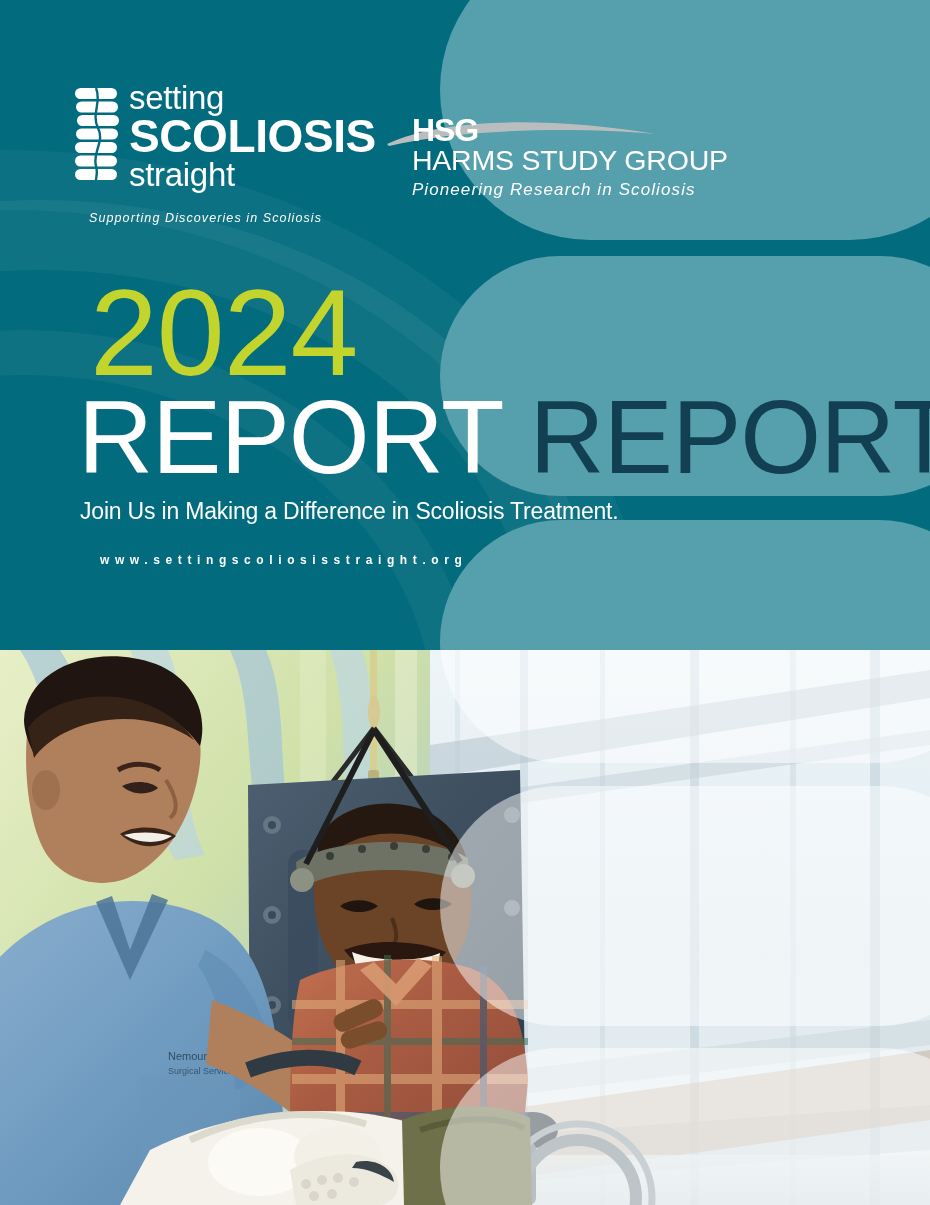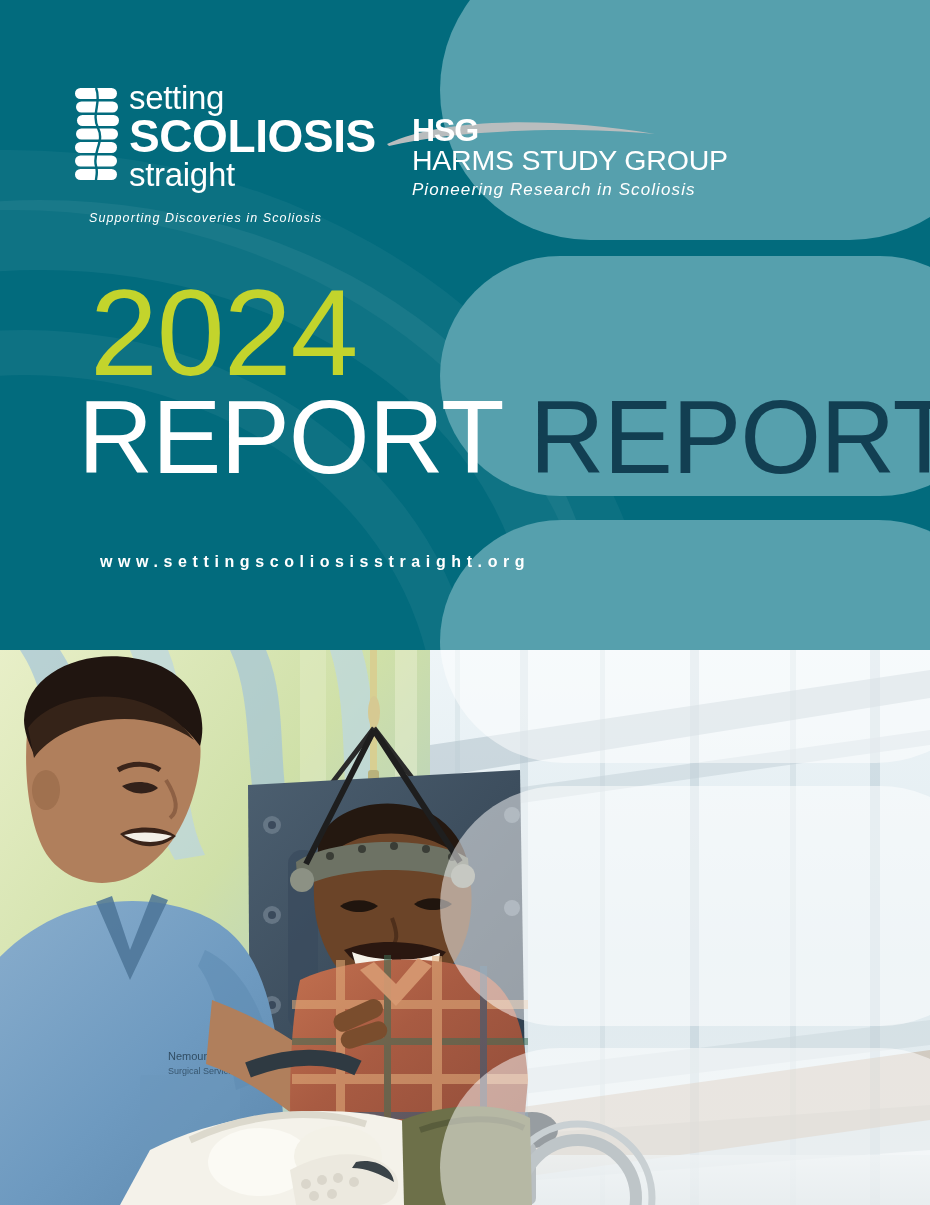--- a/index.html
+++ b/index.html
@@ -105,21 +105,21 @@
   .title .report{color:#123f52;}
 
   .subtitle{
     position:absolute;left:80px;top:498px;
     font-family:"Liberation Sans", sans-serif;
     font-size:23px;color:#ffffff;font-weight:400;letter-spacing:-0.2px;
   }
   .url{
     position:absolute;left:100px;top:553px;
     font-family:"Liberation Sans", sans-serif;
-    font-size:16px;font-weight:700;color:#ffffff;letter-spacing:5.6px;
+    font-size:12px;font-weight:700;color:#ffffff;letter-spacing:5.6px;
   }
 
   
   .photo{
     position:absolute;left:0;top:650px;width:930px;height:555px;
     overflow:hidden;background:#cfe0e6;
   }
   .photo-canvas{position:absolute;left:0;top:0;width:930px;height:555px;}
   .photo-overlays{position:absolute;left:0;top:0;width:930px;height:555px;}
 </style>
@@ -172,20 +172,21 @@
       </div>
 
     </div>
 
     <div class="year">2024</div>
 
     <div class="title">
       <span class="annual">REPORT</span><span> </span><span class="report">REPORT</span>
     </div>
 
+    <div class="subtitle">Join Us in Making a Difference in Scoliosis Treatment.</div>
     <div class="url">www.settingscoliosisstraight.org</div>
   </div>
 
   <div class="photo">
     <svg class="photo-canvas" viewBox="0 0 930 555" preserveAspectRatio="none" xmlns="http://www.w3.org/2000/svg">
       <defs>
         <linearGradient id="winglow" x1="0" y1="0" x2="0" y2="1">
           <stop offset="0%" stop-color="#eef5f8"></stop>
           <stop offset="55%" stop-color="#dfeaef"></stop>
           <stop offset="100%" stop-color="#e8eef0"></stop>

